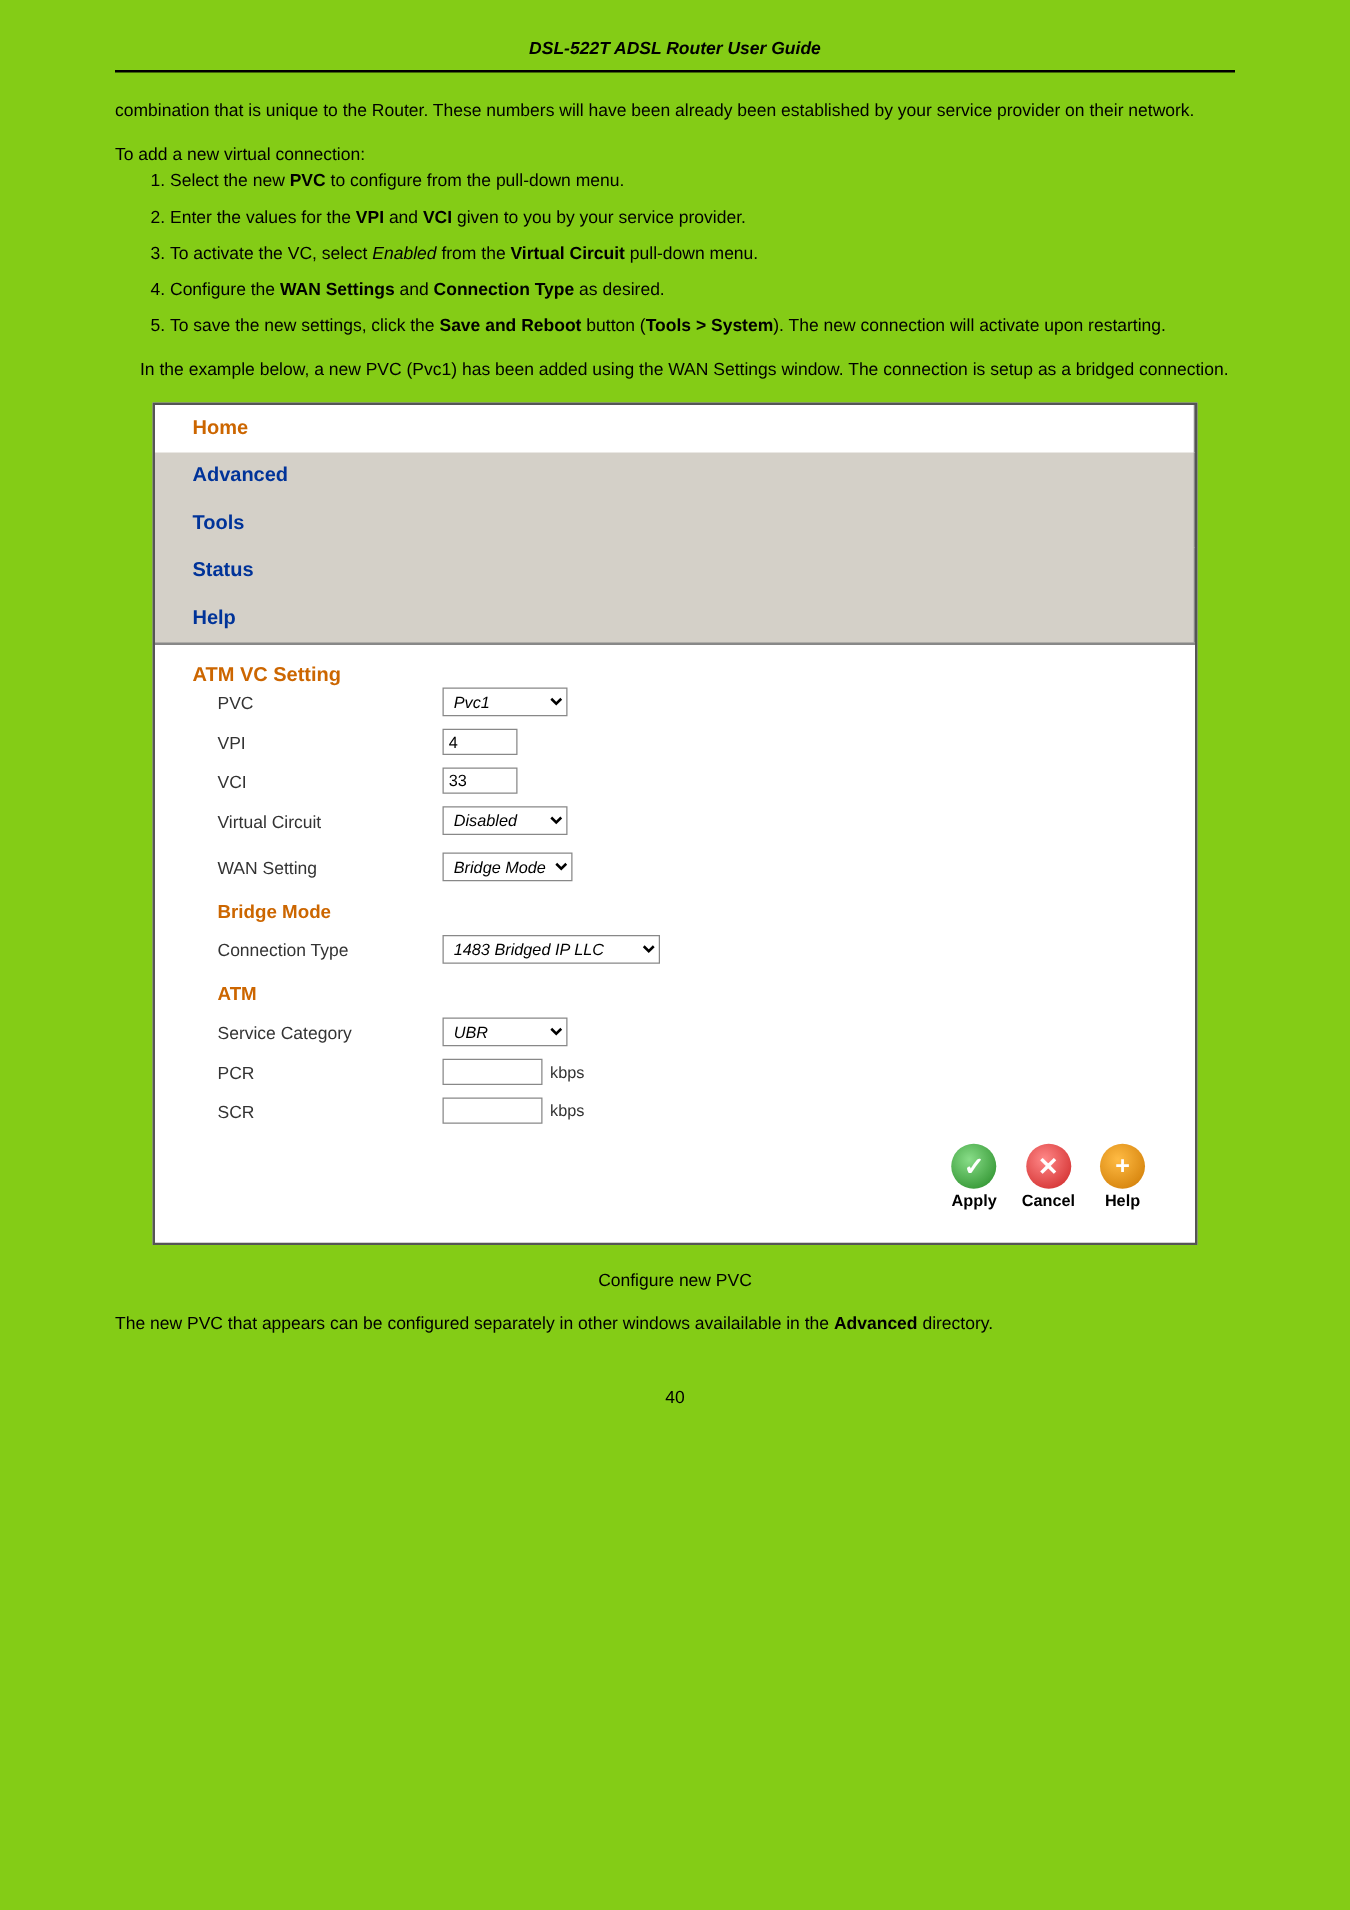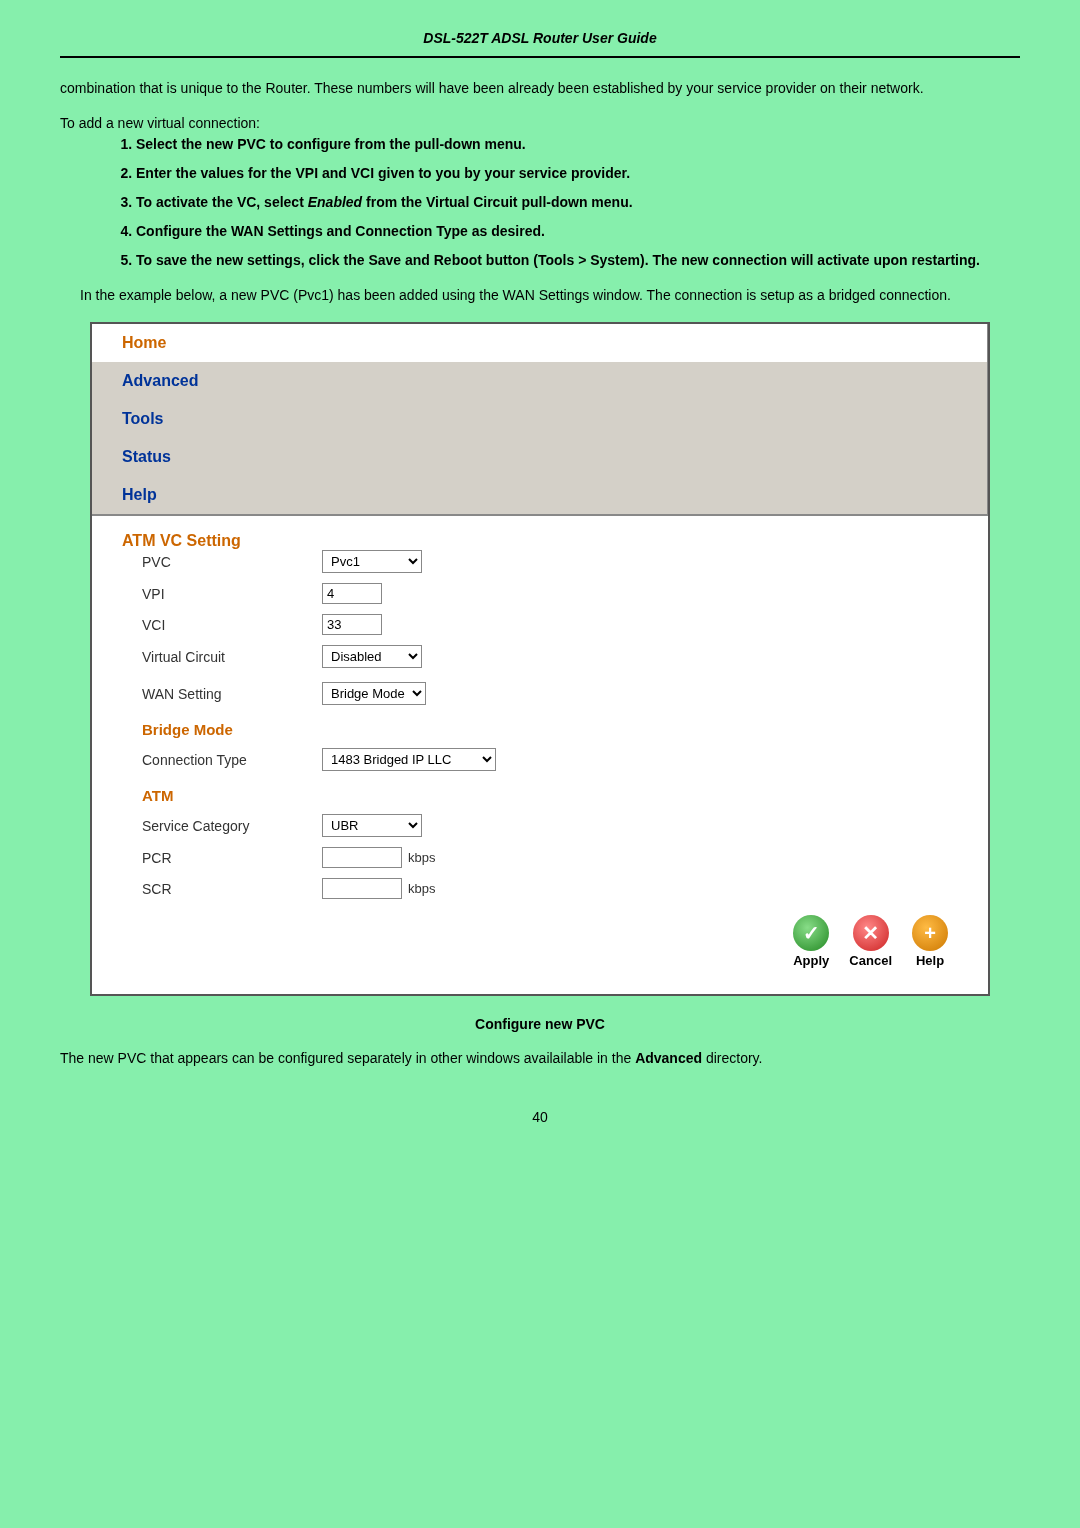--- a/index.html
+++ b/index.html
@@ -9,22 +9,22 @@
       background: #fff;
       color: #000;
       width: 1080px;
       min-height: 1528px;
       padding: 0;
     }
 
     .page-wrapper {
       width: 1080px;
       min-height: 1528px;
-      background: #86efac;
-      padding: 30px 60px;
+      background: #84cc16;
+      padding: 30px 92px;
     }
 
     .page-header {
       text-align: center;
       font-style: italic;
       font-weight: bold;
       font-size: 14px;
       padding-bottom: 10px;
       border-bottom: 2px solid #000;
       margin-bottom: 20px;
@@ -34,23 +34,22 @@
       font-size: 14px;
       line-height: 1.5;
       margin-bottom: 14px;
     }
 
     .section-intro {
       margin-bottom: 0;
     }
 
     ol.steps {
-      margin-left: 76px;
+      margin-left: 44px;
       margin-bottom: 14px;
-      font-weight: bold;
     }
 
     ol.steps li {
       margin-bottom: 8px;
       line-height: 1.5;
     }
 
     .description-text {
       font-size: 14px;
       line-height: 1.5;
@@ -125,20 +124,21 @@
     .form-control {
       font-size: 13px;
       padding: 2px 4px;
       border: 1px solid #888;
       background: #fff;
     }
 
     select.form-control {
       appearance: auto;
       min-width: 100px;
+      font-style: italic;
     }
 
     input.form-control {
       width: 60px;
     }
 
     .wan-select {
       min-width: 140px;
     }
 
@@ -217,21 +217,21 @@
     }
 
     .btn-help .btn-icon {
       background: radial-gradient(circle at 40% 35%, #ffbb44, #cc7700);
       color: #fff;
     }
 
     
     .figure-caption {
       text-align: center;
-      font-weight: bold;
+      font-weight: normal;
       font-size: 14px;
       margin-bottom: 16px;
     }
 
     .footer-text {
       font-size: 14px;
       line-height: 1.5;
       margin-bottom: 20px;
     }
 

